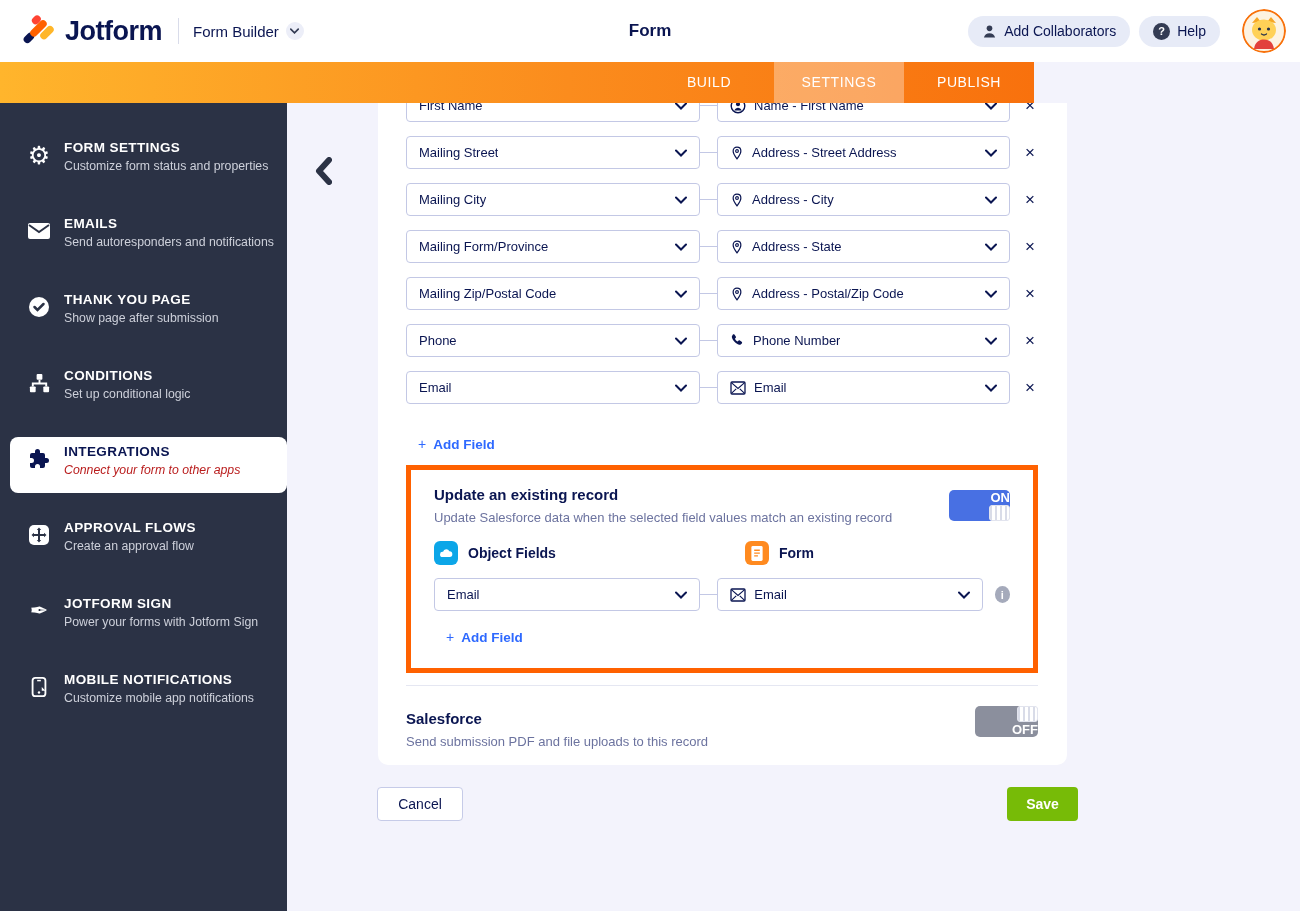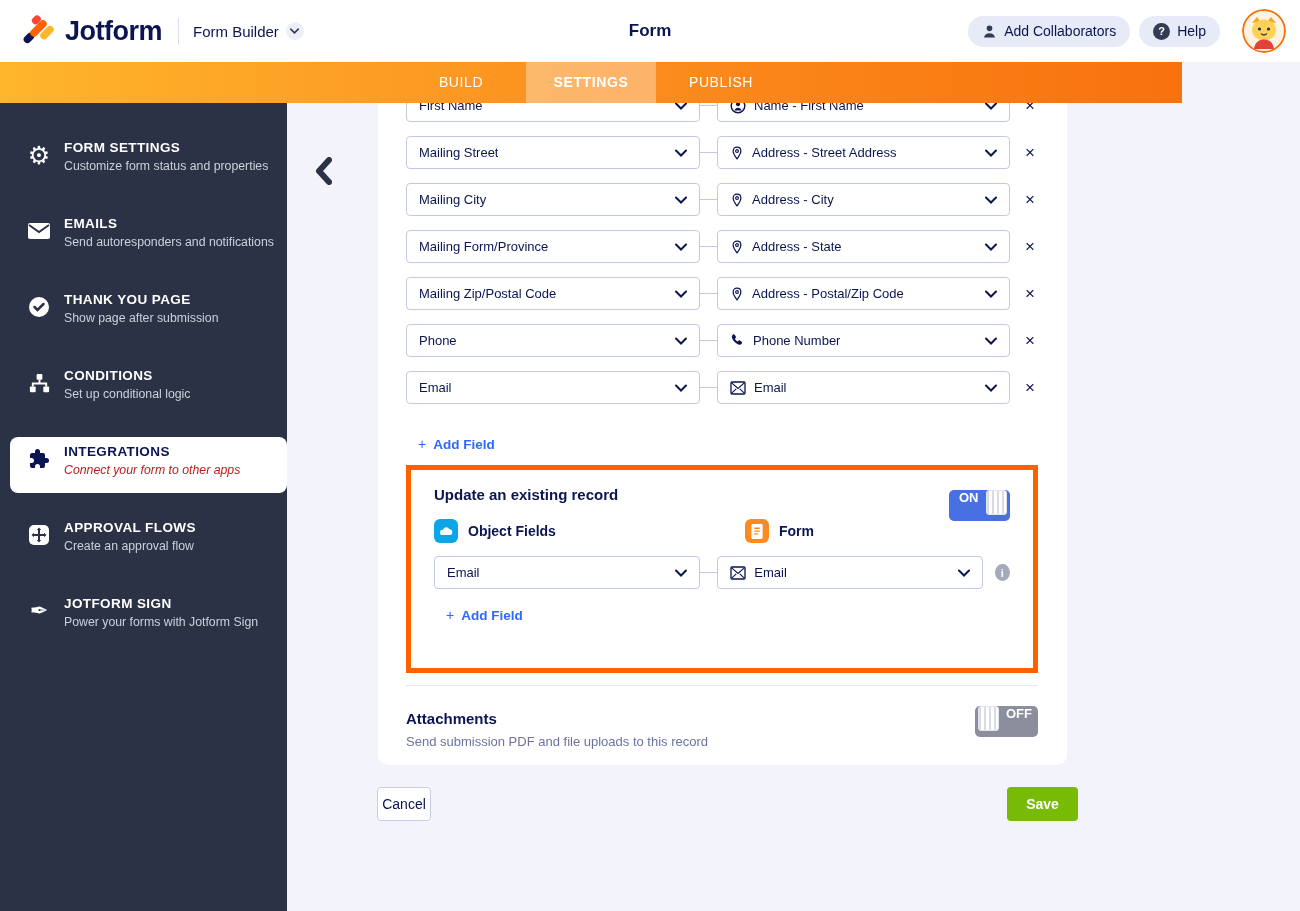--- a/index.html
+++ b/index.html
@@ -16,23 +16,23 @@
   .product-label { font-size:15px; color:#0a1551; }
   .chev-badge { width:18px; height:18px; border-radius:50%; background:#eceef8; display:flex; align-items:center; justify-content:center; margin-left:7px; }
   .page-title { position:absolute; left:0; right:0; text-align:center; font-size:17px; font-weight:bold; color:#0a1551; pointer-events:none; }
   .hdr-right { margin-left:auto; display:flex; align-items:center; margin-right:14px; z-index:2; }
   .pill { display:flex; align-items:center; background:#e7ebf7; border-radius:17px; height:31px; padding:0 14px; margin-left:9px; cursor:pointer; font-size:14px; color:#0a1551; }
   .pill .p-ic { margin-right:7px; display:flex; }
   .q-circle { width:17px; height:17px; border-radius:50%; background:#343c54; color:#fff; font-size:11px; font-weight:bold; display:flex; align-items:center; justify-content:center; }
   .avatar { width:44px; height:44px; border-radius:50%; margin-left:22px; cursor:pointer; display:block; }
 
   
-  .navbar { position:absolute; left:0; top:62px; width:1182px; height:41px; background:linear-gradient(90deg,#ffb52c 0%,#fb8c1d 55%,#f8710d 100%); z-index:25; display:flex; justify-content:center; }
+  .navbar { position:absolute; left:0; top:62px; width:1034px; height:41px; background:linear-gradient(90deg,#ffb52c 0%,#fb8c1d 55%,#f8710d 100%); z-index:25; display:flex; justify-content:flex-end; }
   .tab { width:130px; height:41px; line-height:41px; text-align:center; color:#fff; font-size:14px; letter-spacing:0.6px; cursor:pointer; }
-  .tab.active { background:rgba(255,255,255,0.34); font-weight:bold; }
+  .tab.active { background:rgba(255,255,255,0.34); font-weight:normal; }
 
   
   .sidebar { position:absolute; left:0; top:103px; width:287px; height:808px; background:#2b3245; padding-top:30px; z-index:20; }
   .side-item { display:flex; align-items:flex-start; height:56px; margin-bottom:20px; padding:7px 6px 0 26px; cursor:pointer; }
   .side-ic { width:26px; height:26px; margin-right:12px; margin-top:2px; color:#fff; display:flex; align-items:center; justify-content:center; flex:none; }
   .side-title { font-size:13.5px; font-weight:bold; color:#fff; letter-spacing:0.4px; margin-bottom:4px; }
   .side-sub { font-size:12.3px; color:#cdd0da; }
   .side-item.active { background:#fff; border-radius:8px; margin-left:10px; padding-left:16px; }
   .side-item.active .side-ic { color:#0a1551; }
   .side-item.active .side-title { color:#0a1551; }
@@ -52,42 +52,42 @@
   .sel .f-ic { display:flex; margin-right:8px; flex:none; }
   .connector { width:17px; height:1px; background:#c3c8e5; flex:none; }
   .x-btn { margin-left:12px; width:16px; height:16px; display:flex; align-items:center; justify-content:center; font-size:17px; color:#0a1551; cursor:pointer; line-height:1; }
   .add-field { display:inline-flex; align-items:center; margin:18px 0 0 12px; font-size:13.5px; font-weight:bold; color:#2e69ff; cursor:pointer; }
   .add-field .plus { font-weight:normal; margin-right:7px; font-size:14px; }
 
   
   .update-sec { margin-top:12px; border:5px solid #ff6100; background:#fff; padding:16px 23px 16px 23px; position:relative; height:208px; }
   .sec-title { font-size:15px; font-weight:bold; color:#0a1551; }
   .sec-sub { font-size:13px; color:#6c739f; margin-top:7px; }
-  .toggle { position:absolute; right:23px; top:20px; width:61px; height:31px; border-radius:5px; background:#4870e3; display:flex; align-items:flex-start; cursor:pointer; }
+  .toggle { position:absolute; right:23px; top:20px; width:61px; height:31px; border-radius:5px; background:#4870e3; display:flex; align-items:flex-end; cursor:pointer;flex-direction:column; }
   .toggle .t-label { color:#fff; font-size:13px; font-weight:bold; margin-left:10px; }
   .knob { width:21px; height:25px; border-radius:3px; background:#fff; margin-left:7px; background-image:repeating-linear-gradient(90deg,#d9dce8 0 2px,#fff 2px 5px); border:1px solid #e2e4ee; }
   .cols-row { display:flex; margin-top:16px; }
   .col-h { display:flex; align-items:center; }
   .col-h.first { width:311px; }
   .tile { width:24px; height:24px; border-radius:6px; display:flex; align-items:center; justify-content:center; margin-right:10px; }
   .tile.sf { background:#0ca6e8; }
   .tile.fo { background:#ff8a1f; }
   .col-label { font-size:14px; font-weight:bold; color:#0a1551; }
   .u-row { display:flex; align-items:center; margin-top:13px; }
   .info-ic { margin-left:12px; width:17px; height:17px; border-radius:50%; background:#a5aabb; color:#fff; font-size:11px; font-weight:bold; font-style:normal; display:flex; align-items:center; justify-content:center; cursor:pointer; }
 
   .divider { height:1px; background:#e5e7f2; margin:12px 28px 0 28px; }
   .attach { padding:24px 29px 0 28px; display:flex; align-items:flex-start; position:relative; }
   .toggle.off { position:static; width:63px; background:#8b8f9d; margin-left:auto; margin-top:-4px; flex:none; }
   .toggle.off .knob { margin-left:3px; }
   .toggle.off .t-label { margin-left:7px; }
 
   
   .btn { position:absolute; top:787px; height:34px; border-radius:4px; font-size:14px; display:flex; align-items:center; justify-content:center; cursor:pointer; }
-  .btn-cancel { left:377px; width:54px; background:#fff; border:1px solid #c6cbe8; color:#0a1551; }
+  .btn-cancel { left:377px; width:86px; background:#fff; border:1px solid #c6cbe8; color:#0a1551; }
   .btn-save { left:1007px; width:71px; background:#77bb07; color:#fff; font-weight:bold; }
 </style>
 </head>
 <body>
 
 <div class="header">
   <div class="logo-wrap">
     <svg class="logo-mark" viewBox="0 0 32 32">
       <rect x="1" y="19" width="11" height="7" rx="3.5" fill="#0a1551" transform="rotate(-45 6.5 22.5)"></rect>
       <rect x="6" y="10" width="19" height="7" rx="3.5" fill="#ff6100" transform="rotate(-45 15.5 13.5)"></rect>
@@ -215,20 +215,34 @@
   </div>
   <div class="side-item">
     <span class="side-ic icon-slot">
         <span style="font-size:22px;line-height:1;color:inherit">✒</span>
       </span>
     <span>
         <div class="side-title">JOTFORM SIGN</div>
     <div class="side-sub">Power your forms with Jotform Sign</div>
       </span>
   </div>
+  <div class="side-item">
+    <span class="side-ic icon-slot">
+        <svg width="22" height="24" viewBox="0 0 24 24">
+          <rect x="5" y="2" width="14" height="20" rx="3" fill="none" stroke="currentColor" stroke-width="2"></rect>
+          <path d="M10 5h4" stroke="currentColor" stroke-width="1.6"></path>
+          <circle cx="12" cy="18" r="1.3" fill="currentColor"></circle>
+          <path d="M15 12l4 4h-4z" fill="currentColor"></path>
+        </svg>
+      </span>
+    <span>
+        <div class="side-title">MOBILE NOTIFICATIONS</div>
+    <div class="side-sub">Customize mobile app notifications</div>
+      </span>
+  </div>
 </div>
 
 <div class="back-chip">
   <svg width="17" height="28" viewBox="0 0 17 28">
       <path d="M14 3L4 14l10 11" stroke="#2b3245" stroke-width="6" fill="none" stroke-linecap="round" stroke-linejoin="round"></path>
     </svg>
 </div>
 
 <div class="card">
   <div class="rows-wrap">
@@ -396,20 +410,21 @@
     </div>
 
     <div class="add-field">
       <span class="plus">+</span>
       <span>Add Field</span>
     </div>
 
     
     <div class="update-sec">
       <div class="sec-title">Update an existing record</div>
+      <div class="sec-sub">Update Salesforce data when the selected field values match an existing record</div>
       <div class="toggle">
         <span class="t-label">ON</span>
         <span class="knob"></span>
       </div>
       <div class="cols-row">
         <div class="col-h first">
           <span class="tile sf">
             <svg width="16" height="12" viewBox="0 0 24 16">
                 <path d="M7 14a4 4 0 1 1 .6-7.96A5 5 0 0 1 17 5.5 3.75 3.75 0 1 1 17.5 14z" fill="#fff"></path>
               </svg>
@@ -451,21 +466,21 @@
       <div class="add-field">
         <span class="plus">+</span>
         <span>Add Field</span>
       </div>
     </div>
 
     <div class="divider" style="margin:12px 0 0 0;"></div>
 
     <div class="attach" style="padding:24px 0 0 0;">
       <span>
-        <div class="sec-title">Attachments</div>
+        <div class="sec-title">Salesforce</div>
         <div class="sec-sub">Send submission PDF and file uploads to this record</div>
       </span>
       <div class="toggle off">
         <span class="knob"></span>
         <span class="t-label">OFF</span>
       </div>
     </div>
 
   </div>
 </div>

